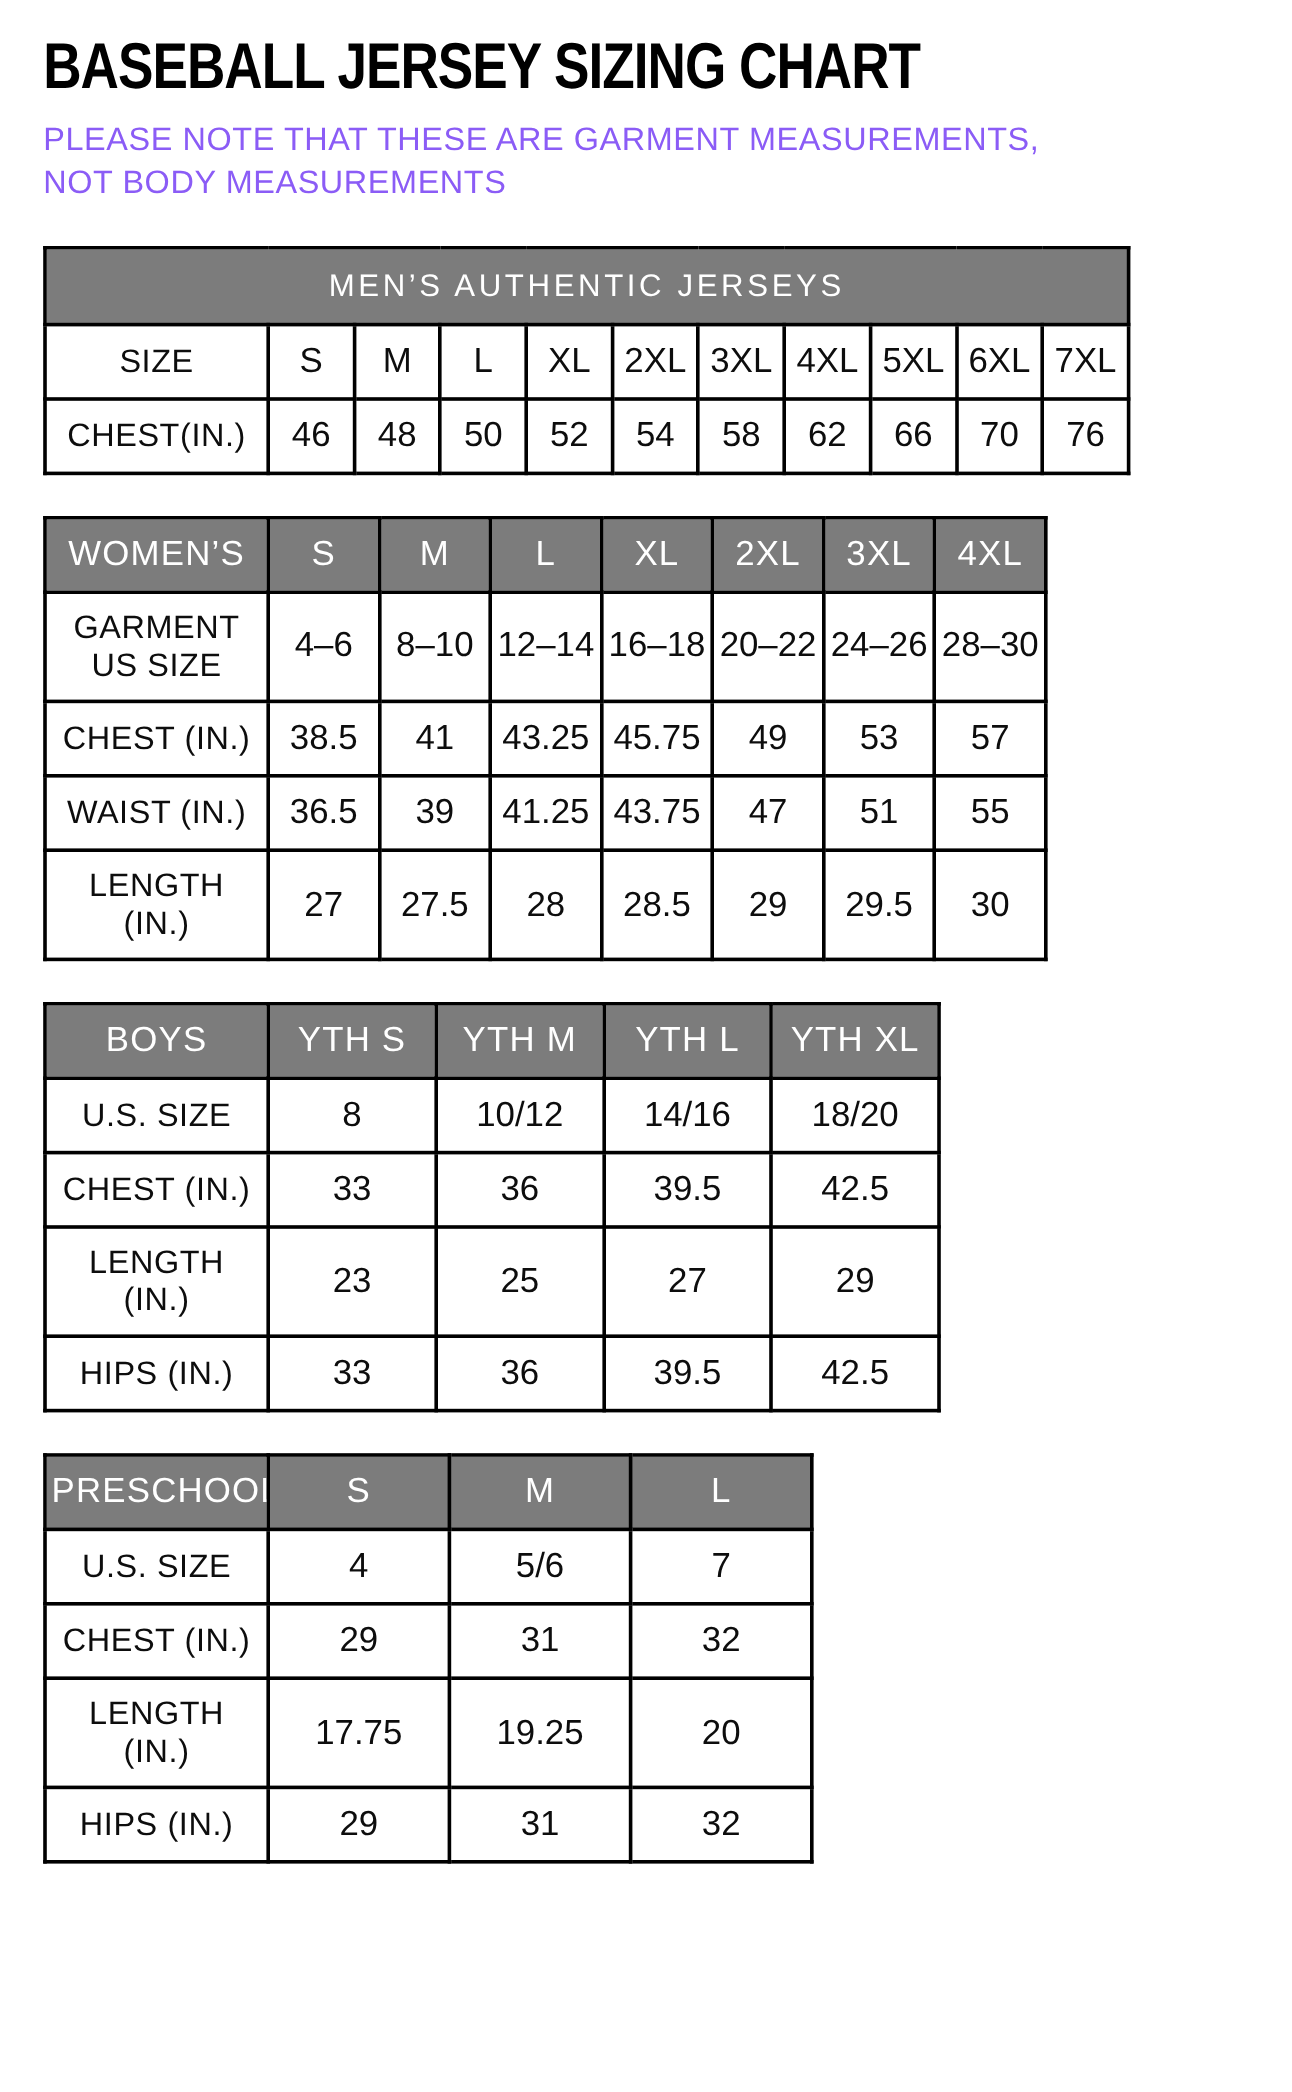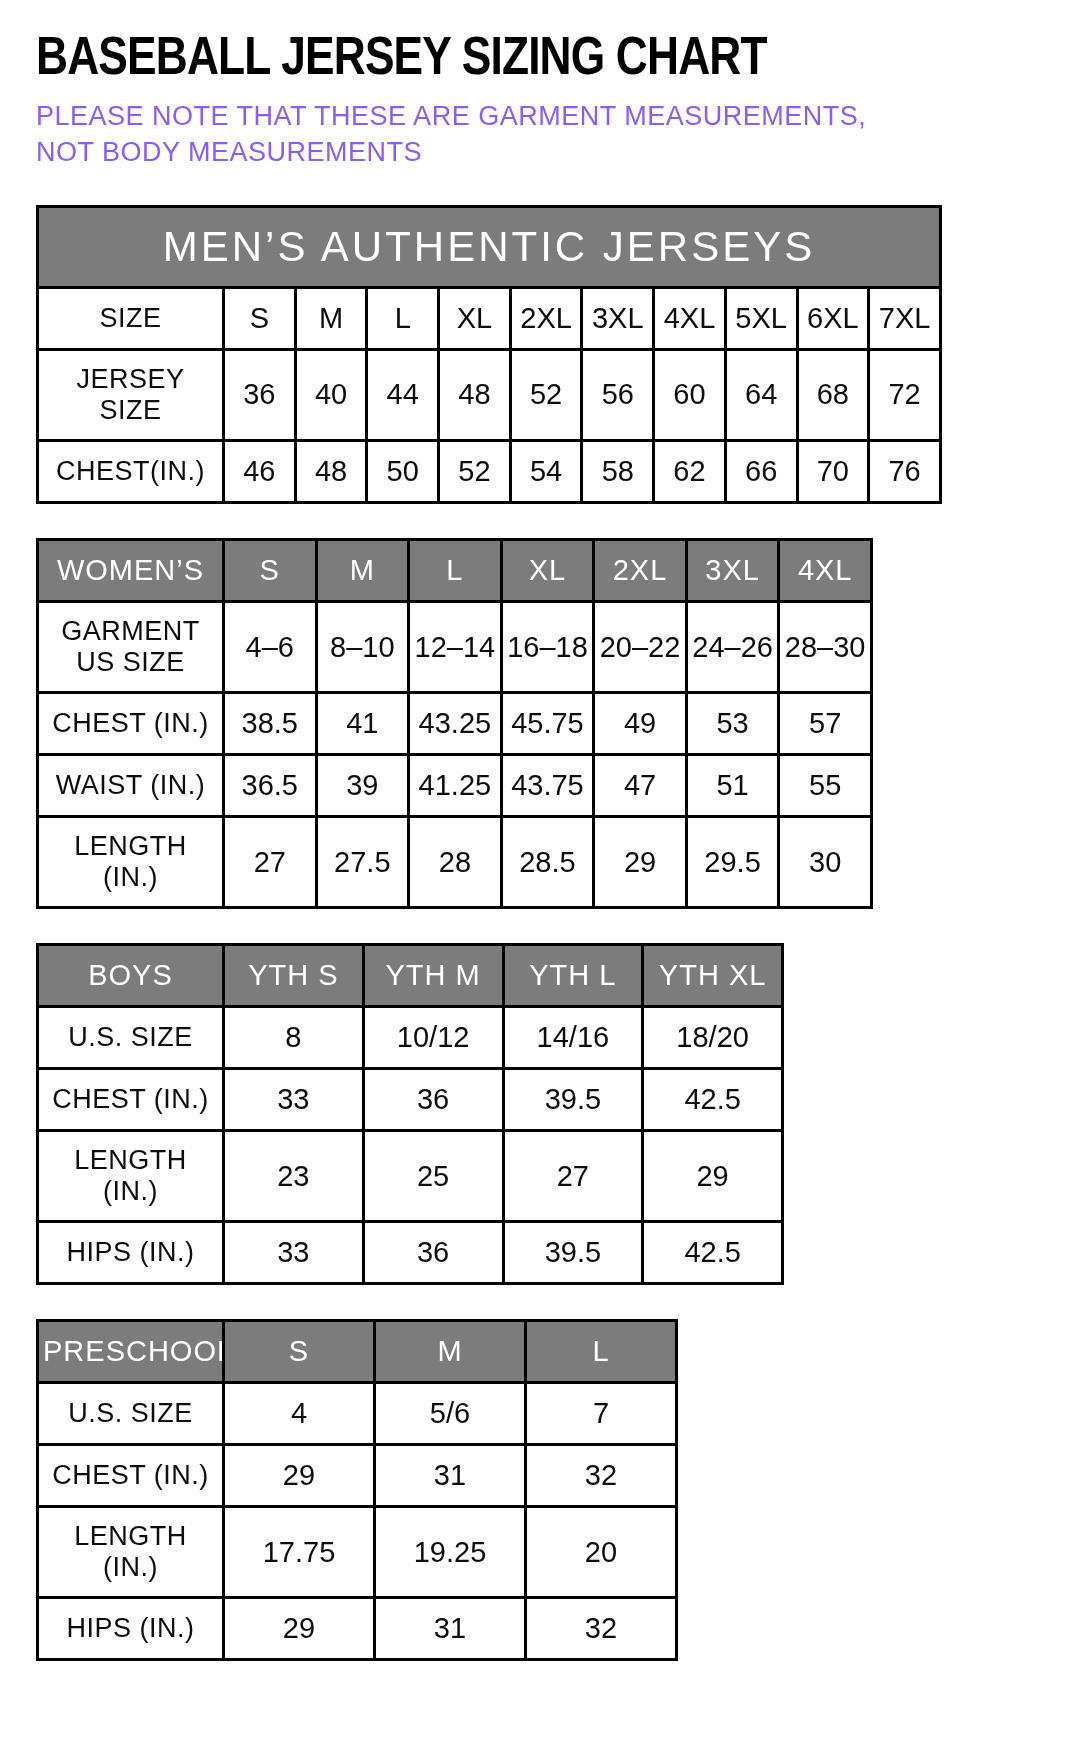--- a/index.html
+++ b/index.html
@@ -47,21 +47,21 @@
     vertical-align: middle;
     padding: 13px 4px;
     font-size: 29px;
     font-weight: 400;
     color: #0d0d0d;
     overflow: hidden;
   }
   th.title-bar {
     background: #7c7c7c;
     color: #ffffff;
-    font-size: 42px;
+    font-size: 26px;
     font-weight: 400;
     letter-spacing: 3px;
     padding: 15px 4px;
   }
   th.head {
     background: #7c7c7c;
     color: #ffffff;
     font-weight: 400;
     letter-spacing: 1px;
   }
@@ -96,33 +96,20 @@
           <td>L</td>
           <td>XL</td>
           <td>2XL</td>
           <td>3XL</td>
           <td>4XL</td>
           <td>5XL</td>
           <td>6XL</td>
           <td>7XL</td>
         </tr>
         <tr>
-          <td class="row-label">JERSEY SIZE</td>
-          <td>36</td>
-          <td>40</td>
-          <td>44</td>
-          <td>48</td>
-          <td>52</td>
-          <td>56</td>
-          <td>60</td>
-          <td>64</td>
-          <td>68</td>
-          <td>72</td>
-        </tr>
-        <tr>
           <td class="row-label">CHEST(IN.)</td>
           <td>46</td>
           <td>48</td>
           <td>50</td>
           <td>52</td>
           <td>54</td>
           <td>58</td>
           <td>62</td>
           <td>66</td>
           <td>70</td>

